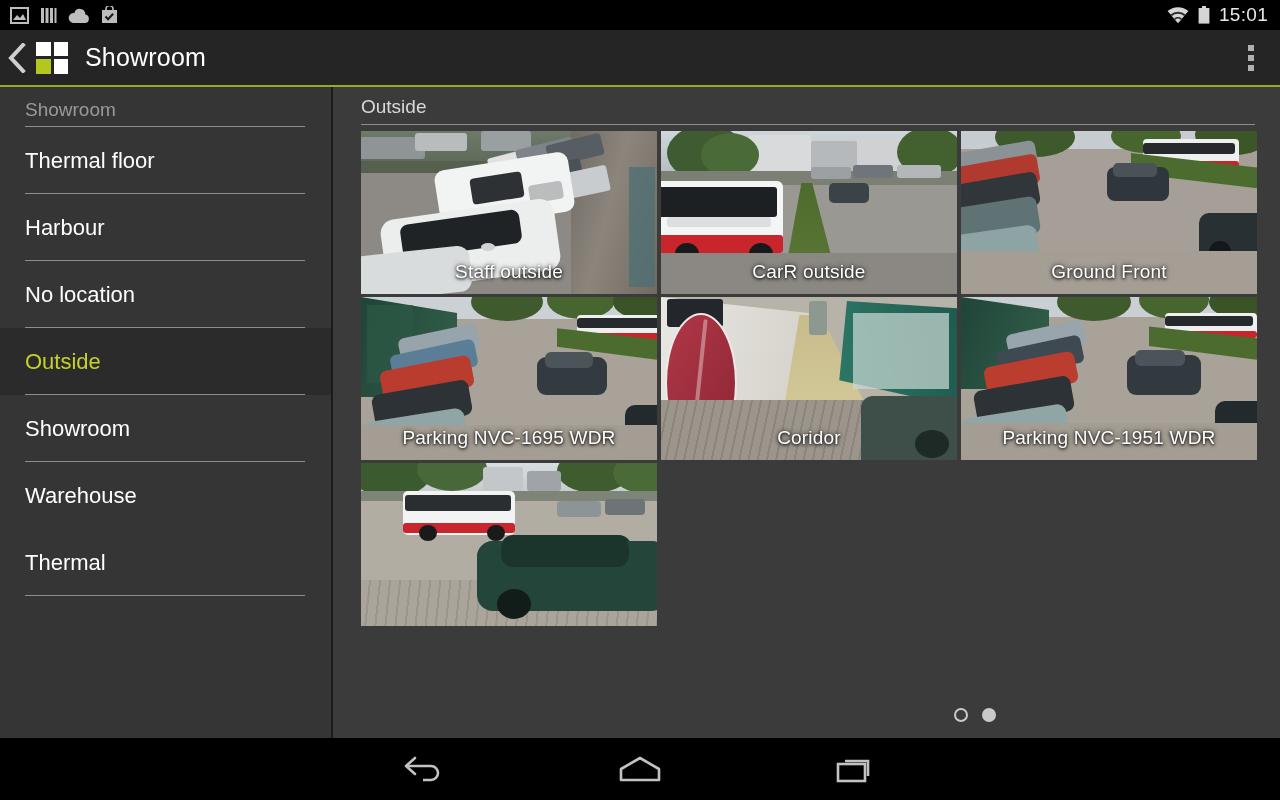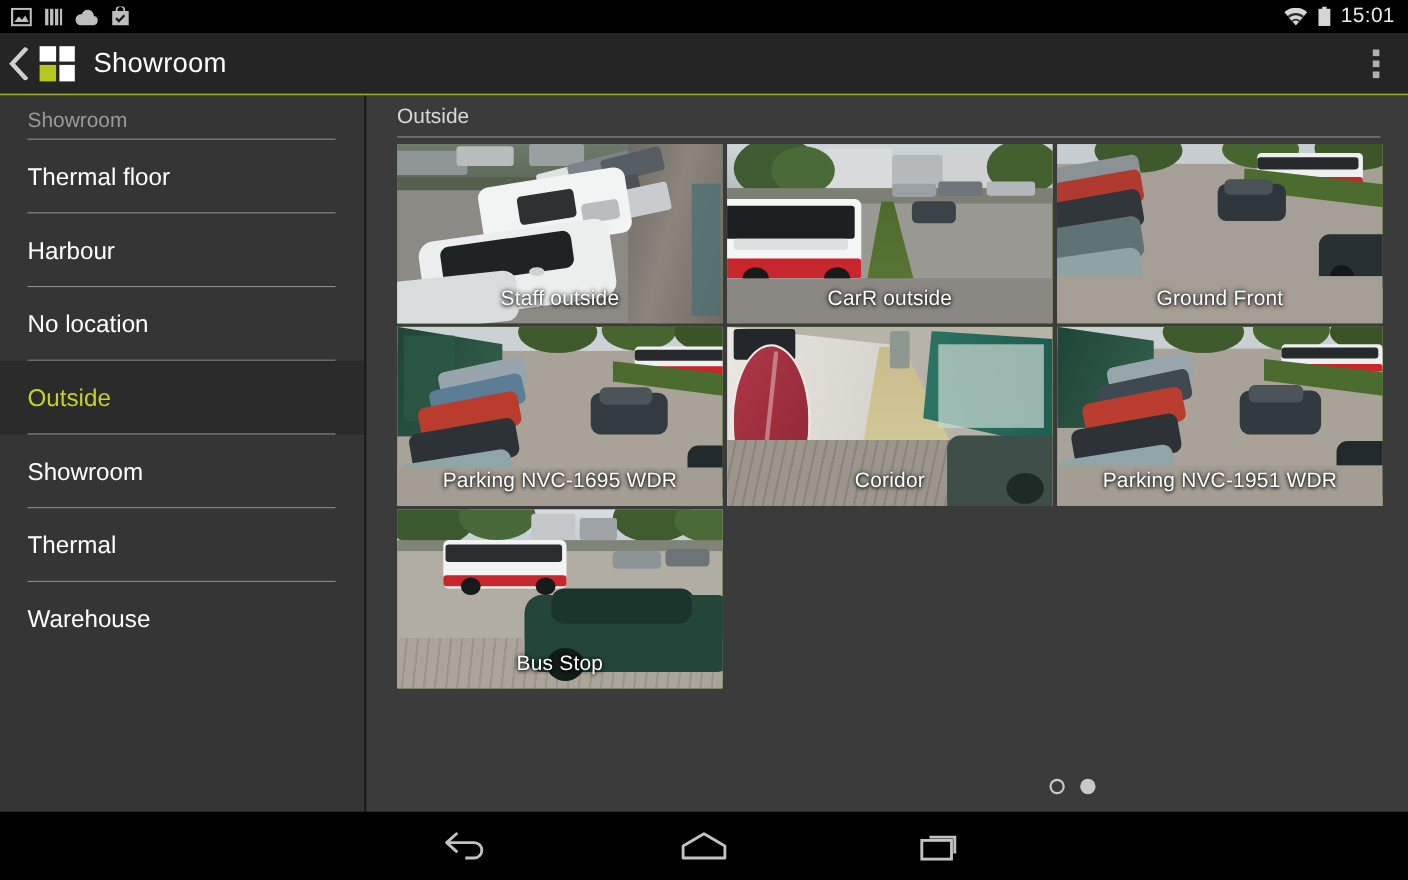--- a/index.html
+++ b/index.html
@@ -209,25 +209,25 @@
       </div>
       <div class="side-row active">
         <div class="lbl">Outside</div>
         <div class="rule"></div>
       </div>
       <div class="side-row">
         <div class="lbl">Showroom</div>
         <div class="rule"></div>
       </div>
       <div class="side-row">
+        <div class="lbl">Warehouse</div>
+      </div>
+      <div class="side-row">
         <div class="lbl">Thermal</div>
         <div class="rule"></div>
-      </div>
-      <div class="side-row">
-        <div class="lbl">Warehouse</div>
       </div>
     </div>
 
     <div class="content">
       <div class="content-head">
         <div class="ctitle">Outside</div>
         <div class="crule"></div>
       </div>
 
       <div class="grid">
@@ -418,21 +418,20 @@
 
             <div class="blob" style="left:116px;top:78px;width:190px;height:70px;background:#24463a;border-radius:16px;"></div>
             <div class="blob" style="left:140px;top:72px;width:130px;height:32px;background:#1b352c;border-radius:12px;"></div>
             <div class="ellipse" style="left:136px;top:126px;width:34px;height:30px;background:#121c18;"></div>
             <div class="ellipse" style="left:254px;top:124px;width:30px;height:28px;background:#121c18;"></div>
             <div class="band" style="bottom:0;height:46px;background:repeating-linear-gradient(96deg,#aaa49a 0 8px,#9b968c 8px 10px);"></div>
             <div class="blob" style="left:116px;top:78px;width:190px;height:70px;background:#24463a;border-radius:16px;"></div>
             <div class="blob" style="left:140px;top:74px;width:128px;height:30px;background:#1b352c;border-radius:12px;"></div>
             <div class="ellipse" style="left:136px;top:126px;width:34px;height:30px;background:#121c18;"></div>
           </div>
-          <div class="cap">Bus Stop</div>
         </div>
 
 
       </div>
 
       <div class="dots">
         <span class="dot hollow"></span>
         <span class="dot solid"></span>
       </div>
     </div>

